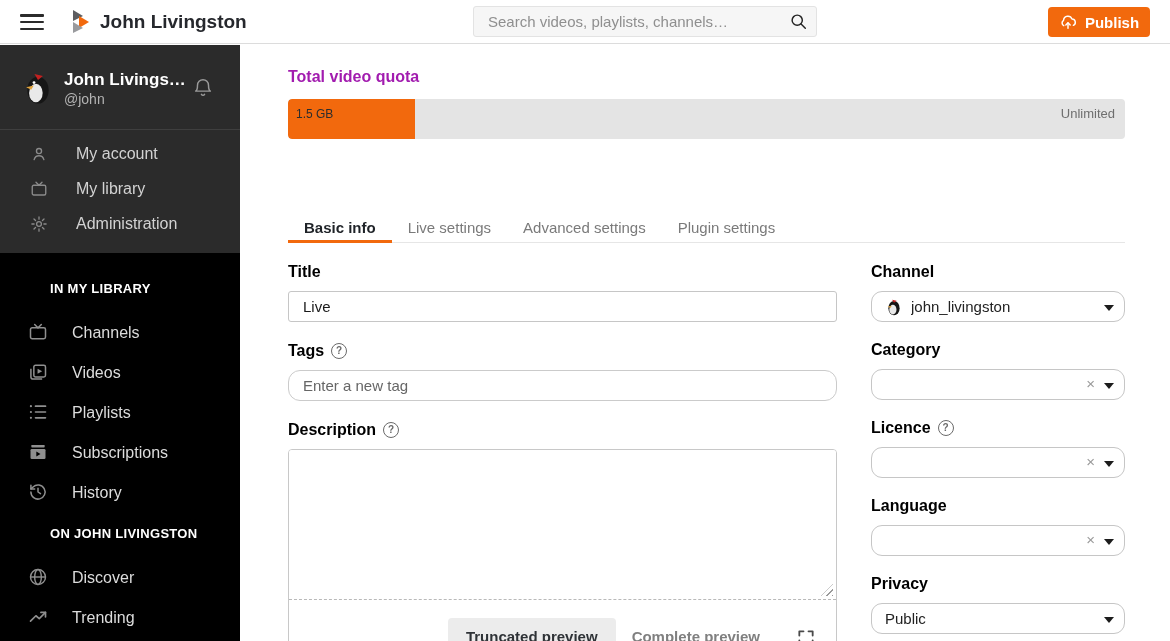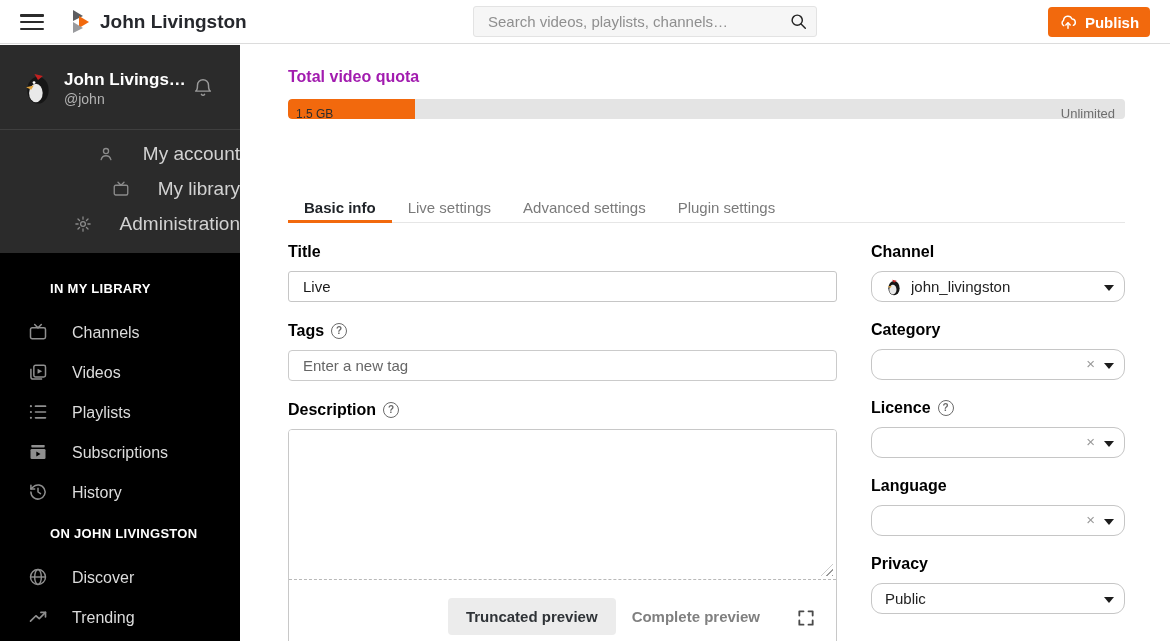--- a/index.html
+++ b/index.html
@@ -32,32 +32,32 @@
     background:#000; overflow:hidden; }
   .user-block { position:relative; height:84px; background:#2b2b2b; }
   .avatar { position:absolute; left:21px; top:26px; width:34px; height:34px; }
   .user-name { position:absolute; left:64px; top:25px; font-size:17px; font-weight:700;
     color:#fff; white-space:nowrap; }
   .user-handle { position:absolute; left:64px; top:46px; font-size:14px; color:#b3b3b3; }
   .bell { position:absolute; right:26px; top:30px; width:22px; height:24px; cursor:pointer; }
   .side-divider { height:1px; background:#3f3f3f; }
   .main-menu { background:#2b2b2b; padding:6px 0 12px; }
   .menu-item { height:35px; display:flex; align-items:center; gap:28px; padding-left:30px;
-    color:#d2d2d2; font-size:19px; cursor:pointer;justify-content:flex-end; }
+    color:#d2d2d2; font-size:16px; cursor:pointer; }
   .menu-item svg { flex:0 0 auto; }
   .section-title { margin:28px 0 6px 26px; font-size:13px; font-weight:700; color:#fff;
     letter-spacing:0.3px;padding-left:24px; }
   .side-item { height:40px; display:flex; align-items:flex-end; gap:24px; padding-left:28px;
     color:#dcdcdc; font-size:16px; cursor:pointer; }
 
   
   .main { position:absolute; top:44px; left:240px; width:930px; height:597px;
     background:#fff; padding:0 45px 0 48px; }
   .quota-title { margin-top:24px; font-size:16px; font-weight:700; color:#a21caf; }
-  .progress { position:relative; margin-top:13px; height:20px; background:#e4e4e4;
+  .progress { position:relative; margin-top:13px; height:40px; background:#e4e4e4;
     border-radius:4px; overflow:hidden; }
   .progress-fill { height:100%; background:#f2690d; border-radius:4px 0 0 4px; }
   .progress-used { position:absolute; left:8px; top:0; line-height:30px; font-size:12px;
     color:#2d2d2d; }
   .progress-total { position:absolute; right:10px; top:0; line-height:30px; font-size:13px;
     color:#6e6e6e; }
 
   .tabs { margin-top:80px; display:flex; border-bottom:1px solid #e6e6e6; }
   .tab { padding:0 16px 4px; font-size:15px; color:#7a7a7a; border-bottom:3px solid transparent;
     margin-bottom:-1px; cursor:pointer; white-space:nowrap; }
@@ -70,21 +70,21 @@
   .col-right .group + .group { margin-top:19px; }
   .field-label { display:flex; align-items:center; gap:7px; font-size:16px; font-weight:700;
     color:#000; margin-bottom:10px; }
   .help-circle { width:16px; height:16px; border:1.4px solid #6a6a6a; border-radius:50%;
     color:#6a6a6a; font-size:10px; font-weight:700; display:inline-flex; align-items:center;
     justify-content:center; cursor:pointer; line-height:1; }
   .text-input { width:100%; height:31px; border:1px solid #c6c6c6; border-radius:3px;
     padding:0 14px; font-size:15px; color:#1a1a1a; outline:none; background:#fff;
     font-family:"Liberation Sans", sans-serif; }
   .text-input::placeholder { color:#666; }
-  .tags-input { border-radius:4px; border-color:#cbcbcb; }
+  .tags-input { border-radius:12px; border-color:#cbcbcb; }
   .group-tags { margin-top:20px; }
   .group-desc { margin-top:20px; }
 
   .select { position:relative; height:31px; border:1px solid #c6c6c6; border-radius:11px;
     background:#fff; display:flex; align-items:center; padding:0 44px 0 13px; cursor:pointer; }
   .select-text { font-size:15px; color:#222; white-space:nowrap; overflow:hidden; }
   .caret { position:absolute; right:10px; top:13px; width:0; height:0;
     border-left:5px solid transparent; border-right:5px solid transparent;
     border-top:6px solid #1c1c1c; }
   .clear-x { position:absolute; right:29px; top:5px; font-size:15px; color:#9a9a9a;

